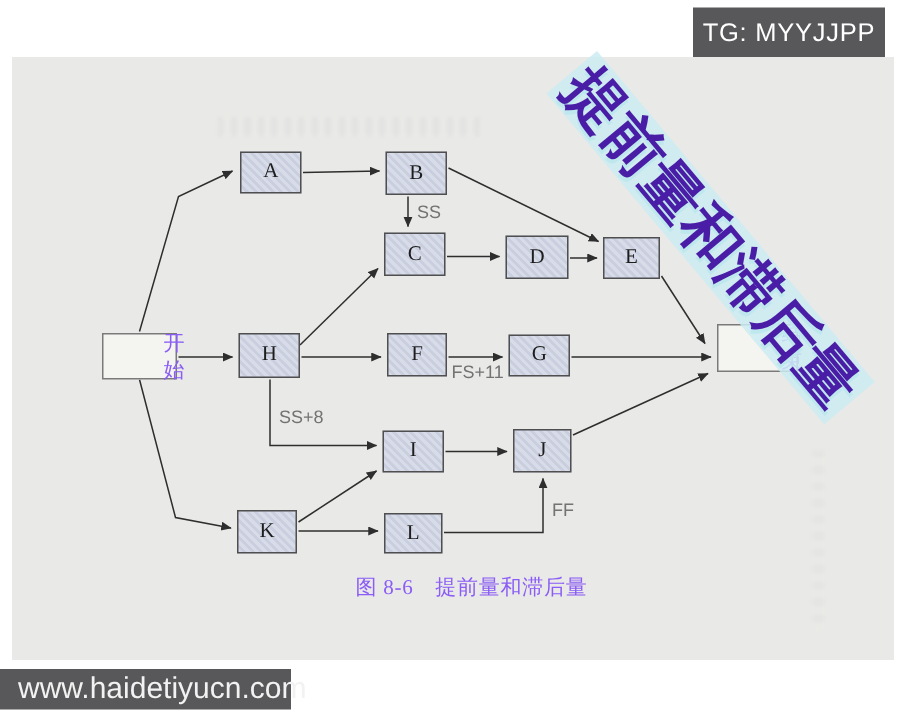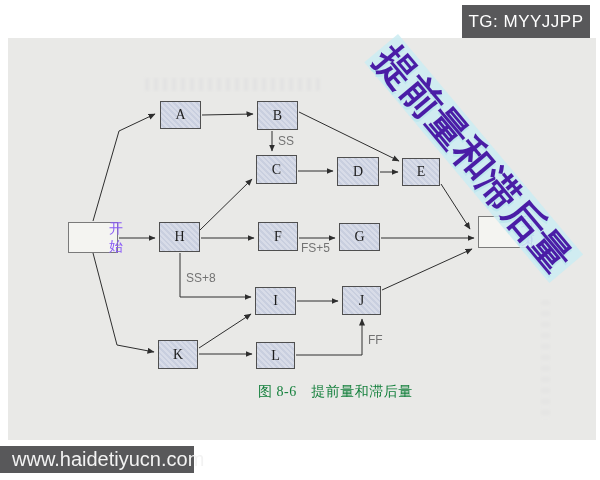--- a/index.html
+++ b/index.html
@@ -26,21 +26,21 @@
   .node{position:absolute;z-index:4;display:flex;align-items:center;justify-content:center;
     border:1px solid #4f4f4f;font-family:"Liberation Serif",serif;font-size:14px;color:#1d1d1d;
     box-sizing:border-box;}
   .node.task{background-color:#c9cfdf;
     background-image:repeating-linear-gradient(45deg,rgba(255,255,255,0.28) 0 2px,rgba(0,0,0,0) 2px 4px);}
   .node.terminal{background:#f4f4f1;border-color:#7a7a7a;color:#8b5cf6;letter-spacing:1px;padding-left:47px;}
 
   .edge-label{position:absolute;z-index:4;font-family:Liberation Sans, sans-serif;font-size:12px;color:#737373;}
 
   .caption{position:absolute;left:237px;top:383px;z-index:4;font-family:"Liberation Serif",serif;
-    font-size:14px;color:#15803d;letter-spacing:0.5px;margin-left:21px;}
+    font-size:14px;color:#8b5cf6;letter-spacing:0.5px;}
 
   
   .watermark{position:absolute;left:398px;top:34px;z-index:6;transform:rotate(50deg);transform-origin:0 0;
     background:rgba(203,236,242,0.85);color:#4a1da6;font-weight:bold;font-size:40px;line-height:1.05;
     padding:1px 4px;white-space:nowrap;text-shadow:2px 2px 0 #bfe7ee;pointer-events:none;}
 
   
   .tg-badge{position:absolute;left:462px;top:5px;width:128px;height:33px;z-index:7;background:#58585a;
     color:#ffffff;font-size:17px;display:flex;align-items:center;justify-content:center;letter-spacing:0.5px;}
   .site-badge{position:absolute;left:0;top:446px;width:194px;height:27px;z-index:7;background:#58585a;
@@ -91,21 +91,21 @@
   <div class="node task" style="left:159px;top:222px;width:41px;height:30px">H</div>
   <div class="node task" style="left:258px;top:222px;width:40px;height:29px">F</div>
   <div class="node task" style="left:339px;top:223px;width:41px;height:28px">G</div>
   <div class="node task" style="left:255px;top:287px;width:41px;height:28px">I</div>
   <div class="node task" style="left:342px;top:286px;width:39px;height:29px">J</div>
   <div class="node task" style="left:158px;top:340px;width:40px;height:29px">K</div>
   <div class="node task" style="left:256px;top:342px;width:39px;height:27px">L</div>
   <div class="node terminal" style="left:478px;top:216px;width:54px;height:32px">结束</div>
 
   <div class="edge-label" style="left:278px;top:134px">SS</div>
-  <div class="edge-label" style="left:301px;top:241px">FS+5</div>
+  <div class="edge-label" style="left:301px;top:241px">FS+11</div>
   <div class="edge-label" style="left:186px;top:271px">SS+8</div>
   <div class="edge-label" style="left:368px;top:333px">FF</div>
 
   <div class="caption">图 8-6　提前量和滞后量</div>
 
   <div class="watermark">提前量和滞后量</div>
 
   <div class="tg-badge">TG: MYYJJPP</div>
   <div class="site-badge">www.haidetiyucn.com</div>
 

